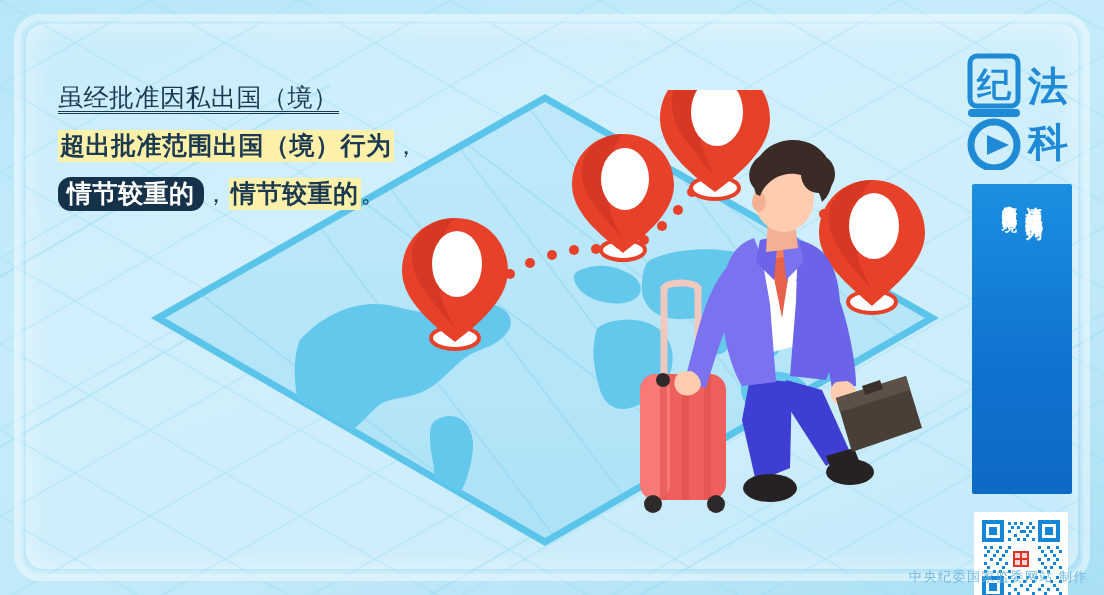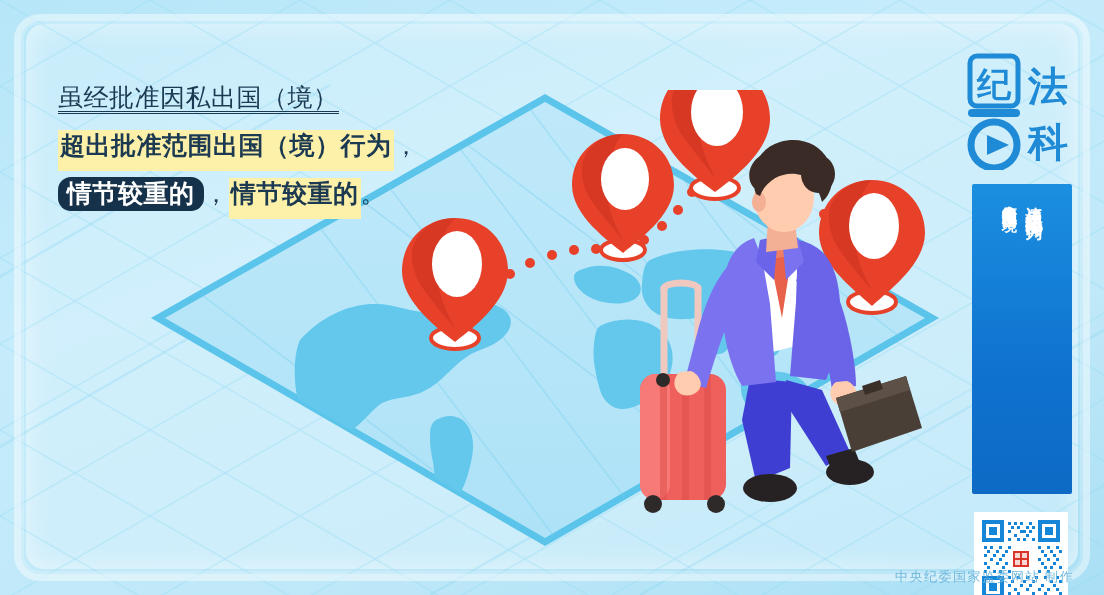--- a/index.html
+++ b/index.html
@@ -26,39 +26,39 @@
   
   .mapwrap{position:absolute;left:150px;top:90px;width:790px;height:470px;z-index:3;}
 
   
   .textblock{position:absolute;left:58px;top:84px;width:620px;z-index:5;
     font-family:"Liberation Serif","DejaVu Serif",serif;}
   .tline{font-size:25px;line-height:27px;color:#1b3a52;letter-spacing:.5px;
     margin-bottom:21px;white-space:nowrap;font-weight:400;}
   .tline .u2{border-bottom:3px double #1b3a52;}
   .hl-blue{background:#1585d8;color:#fff;padding:2px 2px 3px;font-weight:700;}
-  .hl-yellow{background:#fdf0a8;color:#1b3a52;padding:2px 2px 12px;font-weight:700;margin-top:41px;}
+  .hl-yellow{background:#fdf0a8;color:#1b3a52;padding:2px 2px 3px;font-weight:700;margin-top:41px;}
   .hl-dark{background:#16324a;color:#fff;padding:3px 9px 4px;border-radius:13px;font-weight:700;}
 
   
   .sidebar{position:absolute;left:962px;top:34px;width:118px;height:530px;z-index:7;}
   .logo{position:relative;width:112px;height:118px;margin:18px 0 0 4px;}
   .vpanel{position:absolute;left:10px;top:150px;width:100px;height:310px;
     background:linear-gradient(180deg,#1b8fe0 0%,#0f72cf 60%,#0d6ac5 100%);
     border-radius:2px;display:flex;flex-direction:row-reverse;
     justify-content:center;gap:5px;padding-top:9px;box-sizing:border-box;}
   .vcol{writing-mode:vertical-rl;text-orientation:upright;color:#fff;
     font-family:"Liberation Serif","DejaVu Serif",serif;font-weight:700;
     font-size:17px;line-height:20px;letter-spacing:2px;}
   .vcol.small{font-size:15px;line-height:18px;letter-spacing:1px;}
   .qrwrap{position:absolute;left:12px;top:478px;width:94px;height:94px;
     background:#fff;padding:4px;box-sizing:border-box;}
 
   
-  .footer{position:absolute;right:30px;bottom:9px;z-index:8;
+  .footer{position:absolute;right:16px;bottom:9px;z-index:8;
     font-size:13px;color:#6fb8dd;letter-spacing:1.5px;
     font-family:"Liberation Sans",sans-serif;}
 </style>
 </head>
 <body>
 
 <div class="stage">
 
   <div class="frame-inner"></div>
 

